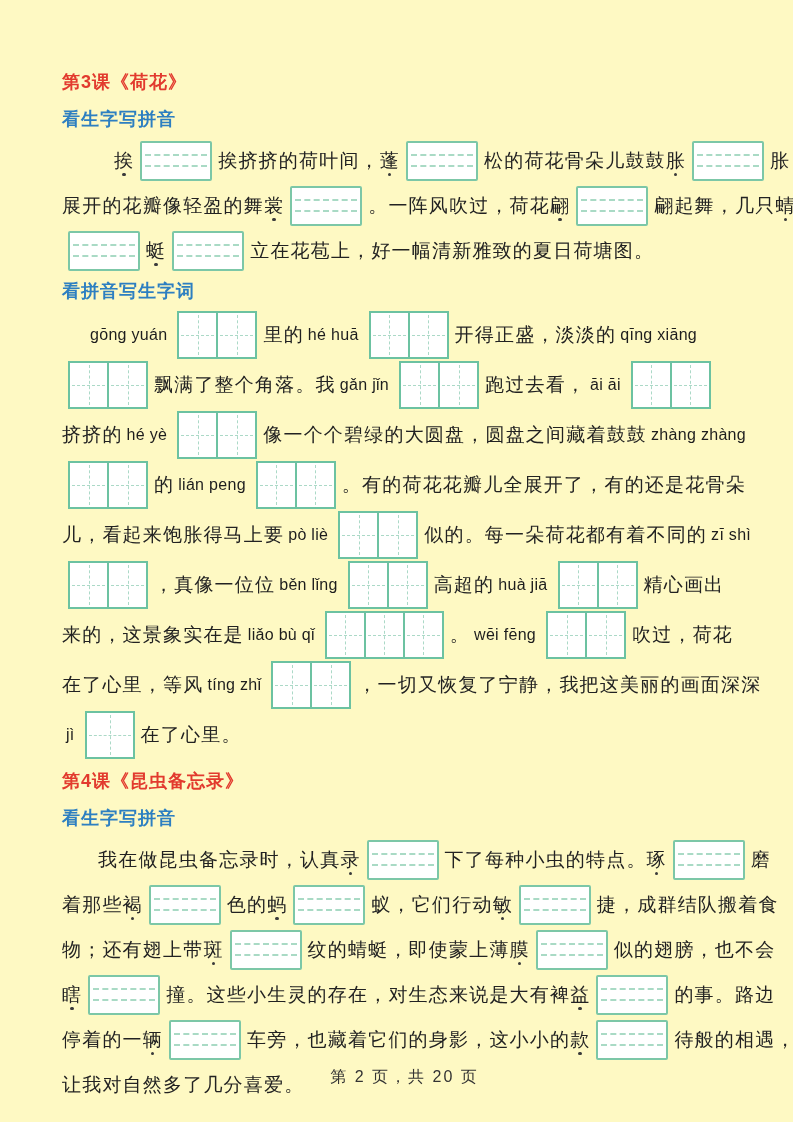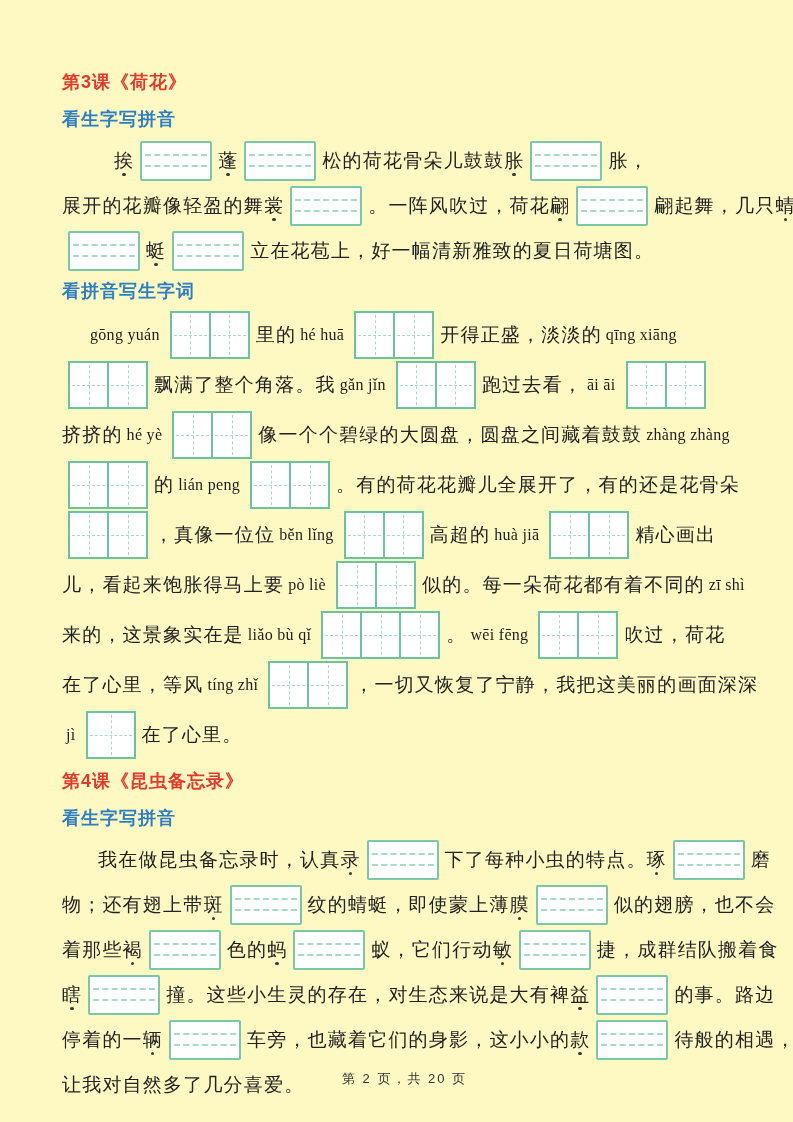--- a/index.html
+++ b/index.html
@@ -28,21 +28,21 @@
   .cn{
     font-family:"Liberation Serif", serif;
     font-size:19px;color:#222;letter-spacing:1.2px;
     position:relative;line-height:1.35;
   }
   .cn.dot::after{
     content:"";position:absolute;left:50%;margin-left:-2px;bottom:-3px;
     width:3.5px;height:3.5px;border-radius:50%;background:#3a3a3a;
   }
   .py{
-    font-family:Liberation Serif, serif;
+    font-family:Liberation Sans, sans-serif;
     font-size:16px;color:#1d1d1d;margin:16px 4px;letter-spacing:0.3px;
   }
   
   .pbox{
     flex:none;width:72px;height:40px;box-sizing:border-box;
     border:2px solid #7cc7a7;border-radius:2px;background:#fff;
     position:relative;margin:0 6px;
   }
   .pbox i{position:absolute;left:3px;right:3px;height:0;border-top:2px dashed #a9dac5;}
   .pbox i.l1{top:11px;}
@@ -62,38 +62,39 @@
     content:"";position:absolute;left:50%;top:2px;bottom:2px;
     border-left:1px dashed #abd9c7;
   }
   .cell::after{
     content:"";position:absolute;top:50%;left:2px;right:2px;
     border-top:1px dashed #abd9c7;
   }
   .footer{
     position:absolute;left:16px;right:0;bottom:34px;text-align:center;
     font-family:"Liberation Sans", sans-serif;
-    font-size:13px;color:#333;letter-spacing:2px;
+    font-size:16px;color:#333;letter-spacing:2px;
   }
 </style>
 </head>
 <body>
 
 <div class="page">
   <div id="content">
       <div class="lesson-block">
         <h2 class="lesson-title">第3课《荷花》</h2>
         <h3 class="section-heading">看生字写拼音</h3>
         <div class="para">
           <div class="line" style="padding-left: 52px;">
             <span class="cn dot">挨</span>
             <span class="pbox">
               <i class="l1"></i>
               <i class="l2"></i>
             </span>
+            <span class="cn">挨挤挤的荷叶间，</span>
             <span class="cn dot">蓬</span>
             <span class="pbox">
               <i class="l1"></i>
               <i class="l2"></i>
             </span>
             <span class="cn">松的荷花骨朵儿鼓鼓</span>
             <span class="cn dot">胀</span>
             <span class="pbox">
               <i class="l1"></i>
               <i class="l2"></i>
@@ -181,47 +182,47 @@
             </span>
             <span class="cn">的</span>
             <span class="py">lián peng</span>
             <span class="grid g2">
               <span class="cell"></span>
               <span class="cell"></span>
             </span>
             <span class="cn">。有的荷花花瓣儿全展开了，有的还是花骨朵</span>
           </div>
           <div class="line">
+            <span class="cn">儿，看起来饱胀得马上要</span>
+            <span class="py">pò liè</span>
+            <span class="grid g2">
+              <span class="cell"></span>
+              <span class="cell"></span>
+            </span>
+            <span class="cn">似的。每一朵荷花都有着不同的</span>
+            <span class="py">zī shì</span>
+          </div>
+          <div class="line">
             <span class="grid g2">
               <span class="cell"></span>
               <span class="cell"></span>
             </span>
             <span class="cn">，真像一位位</span>
             <span class="py">běn lǐng</span>
             <span class="grid g2">
               <span class="cell"></span>
               <span class="cell"></span>
             </span>
             <span class="cn">高超的</span>
             <span class="py">huà jiā</span>
             <span class="grid g2">
               <span class="cell"></span>
               <span class="cell"></span>
             </span>
             <span class="cn">精心画出</span>
-          </div>
-          <div class="line">
-            <span class="cn">儿，看起来饱胀得马上要</span>
-            <span class="py">pò liè</span>
-            <span class="grid g2">
-              <span class="cell"></span>
-              <span class="cell"></span>
-            </span>
-            <span class="cn">似的。每一朵荷花都有着不同的</span>
-            <span class="py">zī shì</span>
           </div>
           <div class="line">
             <span class="cn">来的，这景象实在是</span>
             <span class="py">liǎo bù qǐ</span>
             <span class="grid g3">
               <span class="cell"></span>
               <span class="cell"></span>
               <span class="cell"></span>
             </span>
             <span class="cn">。</span>
@@ -263,54 +264,54 @@
             </span>
             <span class="cn">下了每种小虫的特点。</span>
             <span class="cn dot">琢</span>
             <span class="pbox">
               <i class="l1"></i>
               <i class="l2"></i>
             </span>
             <span class="cn">磨</span>
           </div>
           <div class="line">
+            <span class="cn">着那些</span>
+            <span class="cn dot">褐</span>
+            <span class="pbox">
+              <i class="l1"></i>
+              <i class="l2"></i>
+            </span>
+            <span class="cn">色的</span>
+            <span class="cn dot">蚂</span>
+            <span class="pbox">
+              <i class="l1"></i>
+              <i class="l2"></i>
+            </span>
+            <span class="cn">蚁，它们行动</span>
+            <span class="cn dot">敏</span>
+            <span class="pbox">
+              <i class="l1"></i>
+              <i class="l2"></i>
+            </span>
+            <span class="cn">捷，成群结队搬着食</span>
+          </div>
+          <div class="line">
             <span class="cn">物；还有翅上带</span>
             <span class="cn dot">斑</span>
             <span class="pbox">
               <i class="l1"></i>
               <i class="l2"></i>
             </span>
             <span class="cn">纹的蜻蜓，即使蒙上薄</span>
             <span class="cn dot">膜</span>
             <span class="pbox">
               <i class="l1"></i>
               <i class="l2"></i>
             </span>
             <span class="cn">似的翅膀，也不会</span>
-          </div>
-          <div class="line">
-            <span class="cn">着那些</span>
-            <span class="cn dot">褐</span>
-            <span class="pbox">
-              <i class="l1"></i>
-              <i class="l2"></i>
-            </span>
-            <span class="cn">色的</span>
-            <span class="cn dot">蚂</span>
-            <span class="pbox">
-              <i class="l1"></i>
-              <i class="l2"></i>
-            </span>
-            <span class="cn">蚁，它们行动</span>
-            <span class="cn dot">敏</span>
-            <span class="pbox">
-              <i class="l1"></i>
-              <i class="l2"></i>
-            </span>
-            <span class="cn">捷，成群结队搬着食</span>
           </div>
           <div class="line">
             <span class="cn dot">瞎</span>
             <span class="pbox">
               <i class="l1"></i>
               <i class="l2"></i>
             </span>
             <span class="cn">撞。这些小生灵的存在，对生态来说是大有裨</span>
             <span class="cn dot">益</span>
             <span class="pbox">

